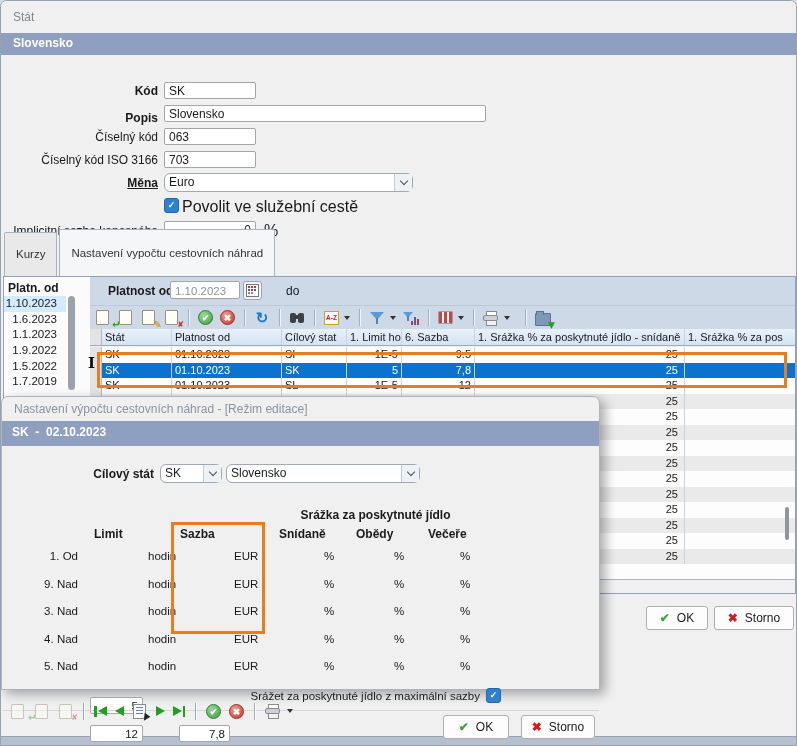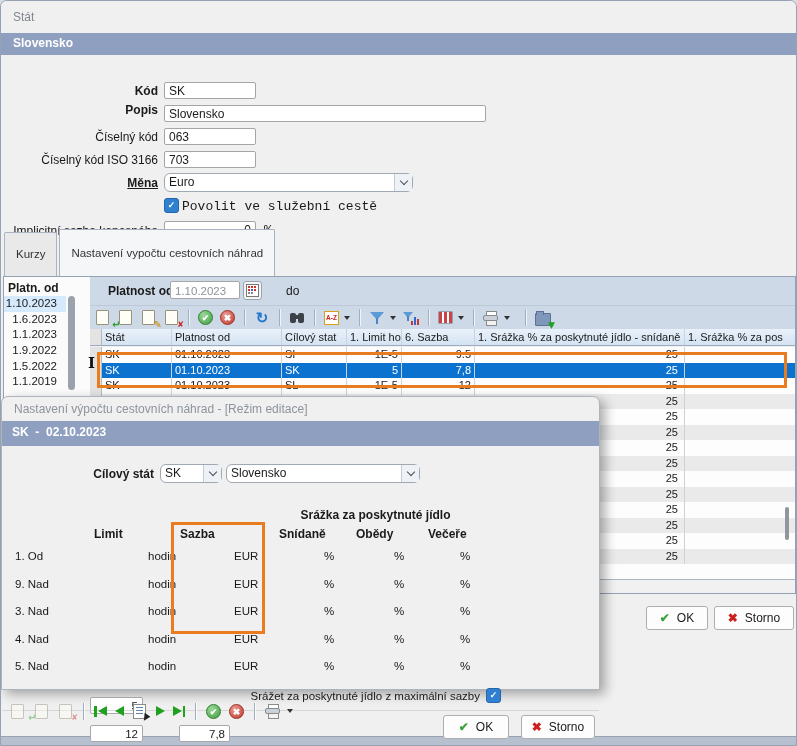--- a/index.html
+++ b/index.html
@@ -12,21 +12,21 @@
   .titletxt{position:absolute;left:12px;top:9px;font-size:12px;color:#80868f;}
   .hdrbar{left:0;top:32px;right:0;height:22px;background:#8f9fc0;}
   .hdrtxt{position:absolute;left:12px;top:3px;font-size:12px;font-weight:bold;color:#fff;}
   
   .flabel{position:absolute;left:7px;width:150px;text-align:right;font-size:12px;height:17px;line-height:17px;}
   .b{font-weight:bold;}
   .u{text-decoration:underline;font-weight:bold;}
   .finput{position:absolute;height:17px;background:#fff;border:1px solid #a5a5a5;border-radius:2px;
           font-size:12px;line-height:17px;padding:0 4px;box-sizing:border-box;white-space:nowrap;overflow:hidden;}
   .num{text-align:right;}
-  .plain{position:absolute;font-size:13px;line-height:15px;font-family:Liberation Mono, monospace;}
+  .plain{position:absolute;font-size:16px;line-height:15px;}
   .combo{position:absolute;height:19px;background:#fff;border:1px solid #a0a8b2;border-radius:6px;box-sizing:border-box;display:flex;}
   .cval{flex:1;font-size:12px;line-height:17px;padding:0 4px;overflow:hidden;white-space:nowrap;}
   .carr{width:17px;background:#eef1f5;border-left:1px solid #c4cbd4;display:flex;align-items:center;justify-content:center;border-radius:0 1px 1px 0;}
   .chev{width:5px;height:5px;border-right:1.6px solid #49505a;border-bottom:1.6px solid #49505a;transform:rotate(45deg);margin-top:-3px;}
   .cb{position:absolute;width:13px;height:13px;background:#2f80d0;border:1px solid #2466a8;border-radius:3px;
       color:#fff;font-size:9px;line-height:13px;text-align:center;font-weight:bold;}
   
   .tabs{left:3px;top:253px;height:22px;display:flex;align-items:flex-end;}
   .tab{height:19px;line-height:19px;padding:12px 11px;font-size:11.5px;background:#e9e9e9;
        border:1px solid #a8b2c0;border-bottom:none;border-radius:2px 2px 0 0;margin-right:2px;color:#333;}
@@ -134,39 +134,39 @@
   .dlabel{position:absolute;font-size:12px;font-weight:bold;}
   .dplain{position:absolute;font-size:11.5px;}
   .din{position:absolute;height:17px;background:#fff;border:1px solid #a8a8a8;border-radius:2px;font-size:11.5px;
        text-align:right;line-height:17px;padding:0 4px;box-sizing:border-box;}
   .drows .drow{position:absolute;left:0;width:100%;height:19px;}
   .drows div:nth-of-type(1){top:150px;}
   .drows div:nth-of-type(2){top:178px;}
   .drows div:nth-of-type(3){top:205px;}
   .drows div:nth-of-type(4){top:233px;}
   .drows div:nth-of-type(5){top:260px;}
-  .dlab{position:absolute;left:13px;width:72px;text-align:left;font-size:11.5px;line-height:19px;}
+  .dlab{position:absolute;left:4px;width:72px;text-align:right;font-size:11.5px;line-height:19px;}
   .dunit{position:absolute;font-size:11.5px;line-height:19px;}
 </style>
 </head>
 <body>
 
 <div id="app">
 
   <div class="abs titlebar">
     <span class="titletxt">Stát</span>
   </div>
   <div class="abs hdrbar">
     <span class="hdrtxt">Slovensko</span>
   </div>
 
   <div class="flabel b" style="top:82px">Kód</div>
   <div class="finput" style="top:81px;left:163px;width:92px">SK</div>
 
-  <div class="flabel b" style="top:101px">Popis</div>
+  <div class="flabel b" style="top:109px">Popis</div>
   <div class="finput" style="top:104px;left:163px;width:322px">Slovensko</div>
 
   <div class="flabel" style="top:128px">Číselný kód</div>
   <div class="finput" style="top:127px;left:163px;width:92px">063</div>
 
   <div class="flabel" style="top:151px">Číselný kód ISO 3166</div>
   <div class="finput" style="top:150px;left:163px;width:92px">703</div>
 
   <div class="flabel u" style="top:174px">Měna</div>
   <div class="combo" style="top:172px;left:163px;width:249px">
@@ -192,21 +192,21 @@
 
     <div class="leftpanel">
       <div class="lphead">Platn. od</div>
       <div class="datelist">
 
       <div>1.10.2023</div>
           <div>1.6.2023</div>
           <div>1.1.2023</div>
           <div>1.9.2022</div>
           <div>1.5.2022</div>
-          <div>1.1.2019</div>
+          <div>1.7.2019</div>
         </div>
       <div class="lpscroll"></div>
     </div>
 
     <div class="rightpanel">
 
       <div class="filterstrip">
         <span class="fslabel">Platnost od</span>
         <div class="fsinput">1.10.2023</div>
         <div class="calbtn">

